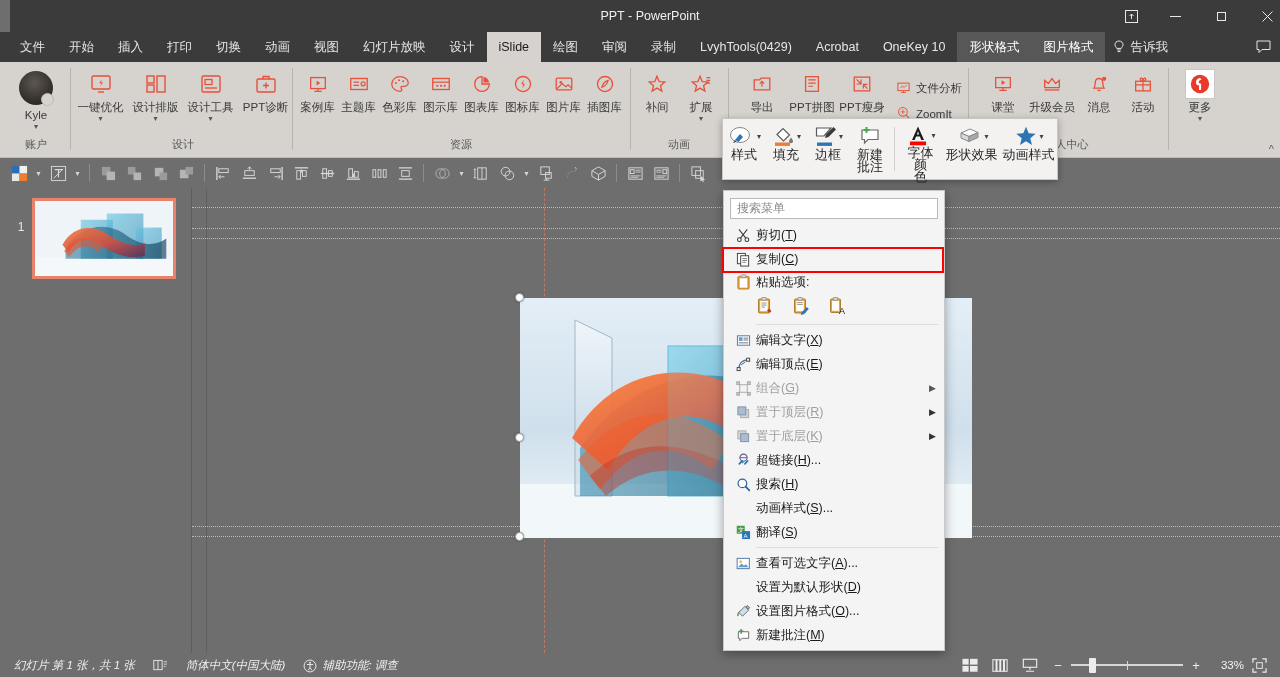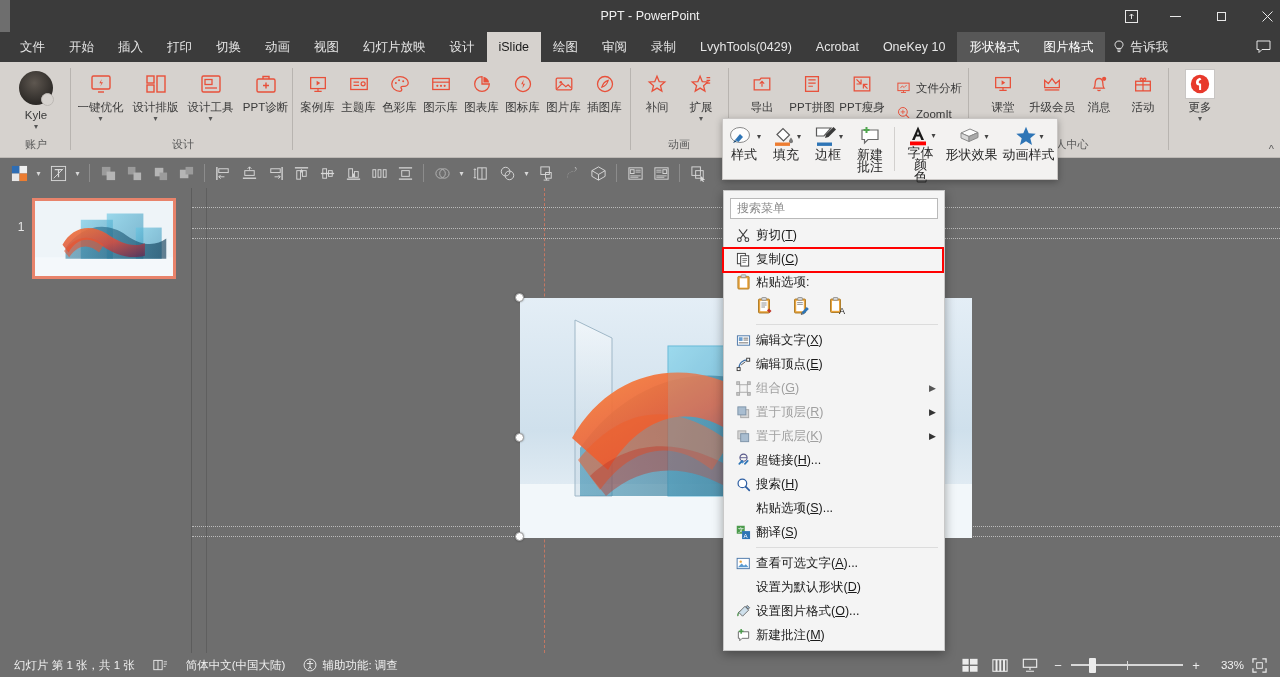--- a/index.html
+++ b/index.html
@@ -174,21 +174,21 @@
     border: 2px solid #ff0000; pointer-events: none; z-index: 70;
   }
 
   
   .statusbar {
     position: absolute; left: 0; top: 653px; width: 1280px; height: 24px;
     background: #6e6e6e; color: #f0f0f0; font-size: 11.5px;
     display: flex; align-items: center;
   }
   .sb-left { display: flex; align-items: center; gap: 10px; padding-left: 10px; }
-  .sb-seg { display: flex; align-items: center; gap: 5px; padding: 2px 4px; white-space: nowrap; }
+  .sb-seg { display: flex; align-items: flex-end; gap: 5px; padding: 2px 4px; white-space: nowrap; font-style: italic; }
   .sb-spacer { flex: 1; }
   .sb-right { display: flex; align-items: center; gap: 2px; padding-right: 8px; }
   .sb-vbtn { width: 28px; height: 22px; display: flex; align-items: center; justify-content: center; color: #ececec; }
   .zoom-wrap { display: flex; align-items: center; gap: 7px; padding: 0 6px; }
   .zoom-minus, .zoom-plus { color: #ececec; font-size: 13px; width: 12px; text-align: center; }
   .zoom-track { position: relative; width: 112px; height: 12px; display: flex; align-items: center; }
   .zoom-line { position: absolute; left: 0; right: 0; height: 2px; background: #d8d8d8; }
   .zoom-mid { position: absolute; left: 50%; width: 1px; height: 9px; background: #d8d8d8; }
   .zoom-thumb { position: absolute; left: 18px; width: 7px; height: 15px; background: #ececec; border-radius: 1px; }
   .zoom-val { width: 34px; text-align: right; color: #f2f2f2; }
@@ -404,20 +404,21 @@
         <div class="ritem" style="width:41px">
           <div class="ico">
             <svg width="22" height="22" viewBox="0 0 24 24">
                 <circle cx="12" cy="12" r="8.2" fill="none" stroke="#E8503A" stroke-width="1.4"></circle>
                 <path d="M8.5 15.5 C9.5 12 12 9 15.5 8 C14.5 11.5 12 14.5 8.5 15.5 Z" fill="none" stroke="#E8503A" stroke-width="1.3"></path>
               </svg>
           </div>
           <div class="lbl">插图库</div>
         </div>
       </div>
+      <div class="rgroup-label">资源</div>
     </div>
     <div class="rgroup-sep" style="left:630px"></div>
 
     <div class="rgroup" style="left:634px;width:90px">
       <div class="rgroup-items">
         <div class="ritem" style="width:44px">
           <div class="ico">
             <svg width="22" height="22" viewBox="0 0 24 24">
                 <path d="M12 3.5 L14.4 9.3 L20.5 9.8 L15.8 13.8 L17.3 19.8 L12 16.5 L6.7 19.8 L8.2 13.8 L3.5 9.8 L9.6 9.3 Z" fill="none" stroke="#E8503A" stroke-width="1.4"></path>
               </svg>
@@ -1049,21 +1050,21 @@
         <svg width="15" height="15" viewBox="0 0 16 16">
             <circle cx="6.8" cy="6.8" r="4.6" fill="#ffffff" stroke="#2E5FA3" stroke-width="1.3"></circle>
             <path d="M10.3 10.3 L14.2 14.2" stroke="#2E5FA3" stroke-width="1.8" stroke-linecap="round"></path>
           </svg>
       </span>
       <span class="ctx-lbl"><span>搜索(</span><u>H</u><span>)</span></span>
     </div>
 
     <div class="ctx-item">
       <span class="ctx-ico"></span>
-      <span class="ctx-lbl"><span>粘贴选项(</span><u>S</u><span>)...</span></span>
+      <span class="ctx-lbl"><span>动画样式(</span><u>S</u><span>)...</span></span>
     </div>
 
     <div class="ctx-item">
       <span class="ctx-ico">
         <svg width="15" height="15" viewBox="0 0 16 16">
             <rect x="0.8" y="0.8" width="8.5" height="8.5" fill="#4C9A4C"></rect>
             <text x="2" y="7.5" font-size="6.5" font-family="Liberation Sans, sans-serif" fill="#ffffff">文</text>
             <rect x="6.5" y="6.5" width="8.5" height="8.5" fill="#2E75B6"></rect>
             <text x="8" y="13.4" font-size="6.5" font-family="Liberation Sans, sans-serif" fill="#ffffff">A</text>
           </svg>

